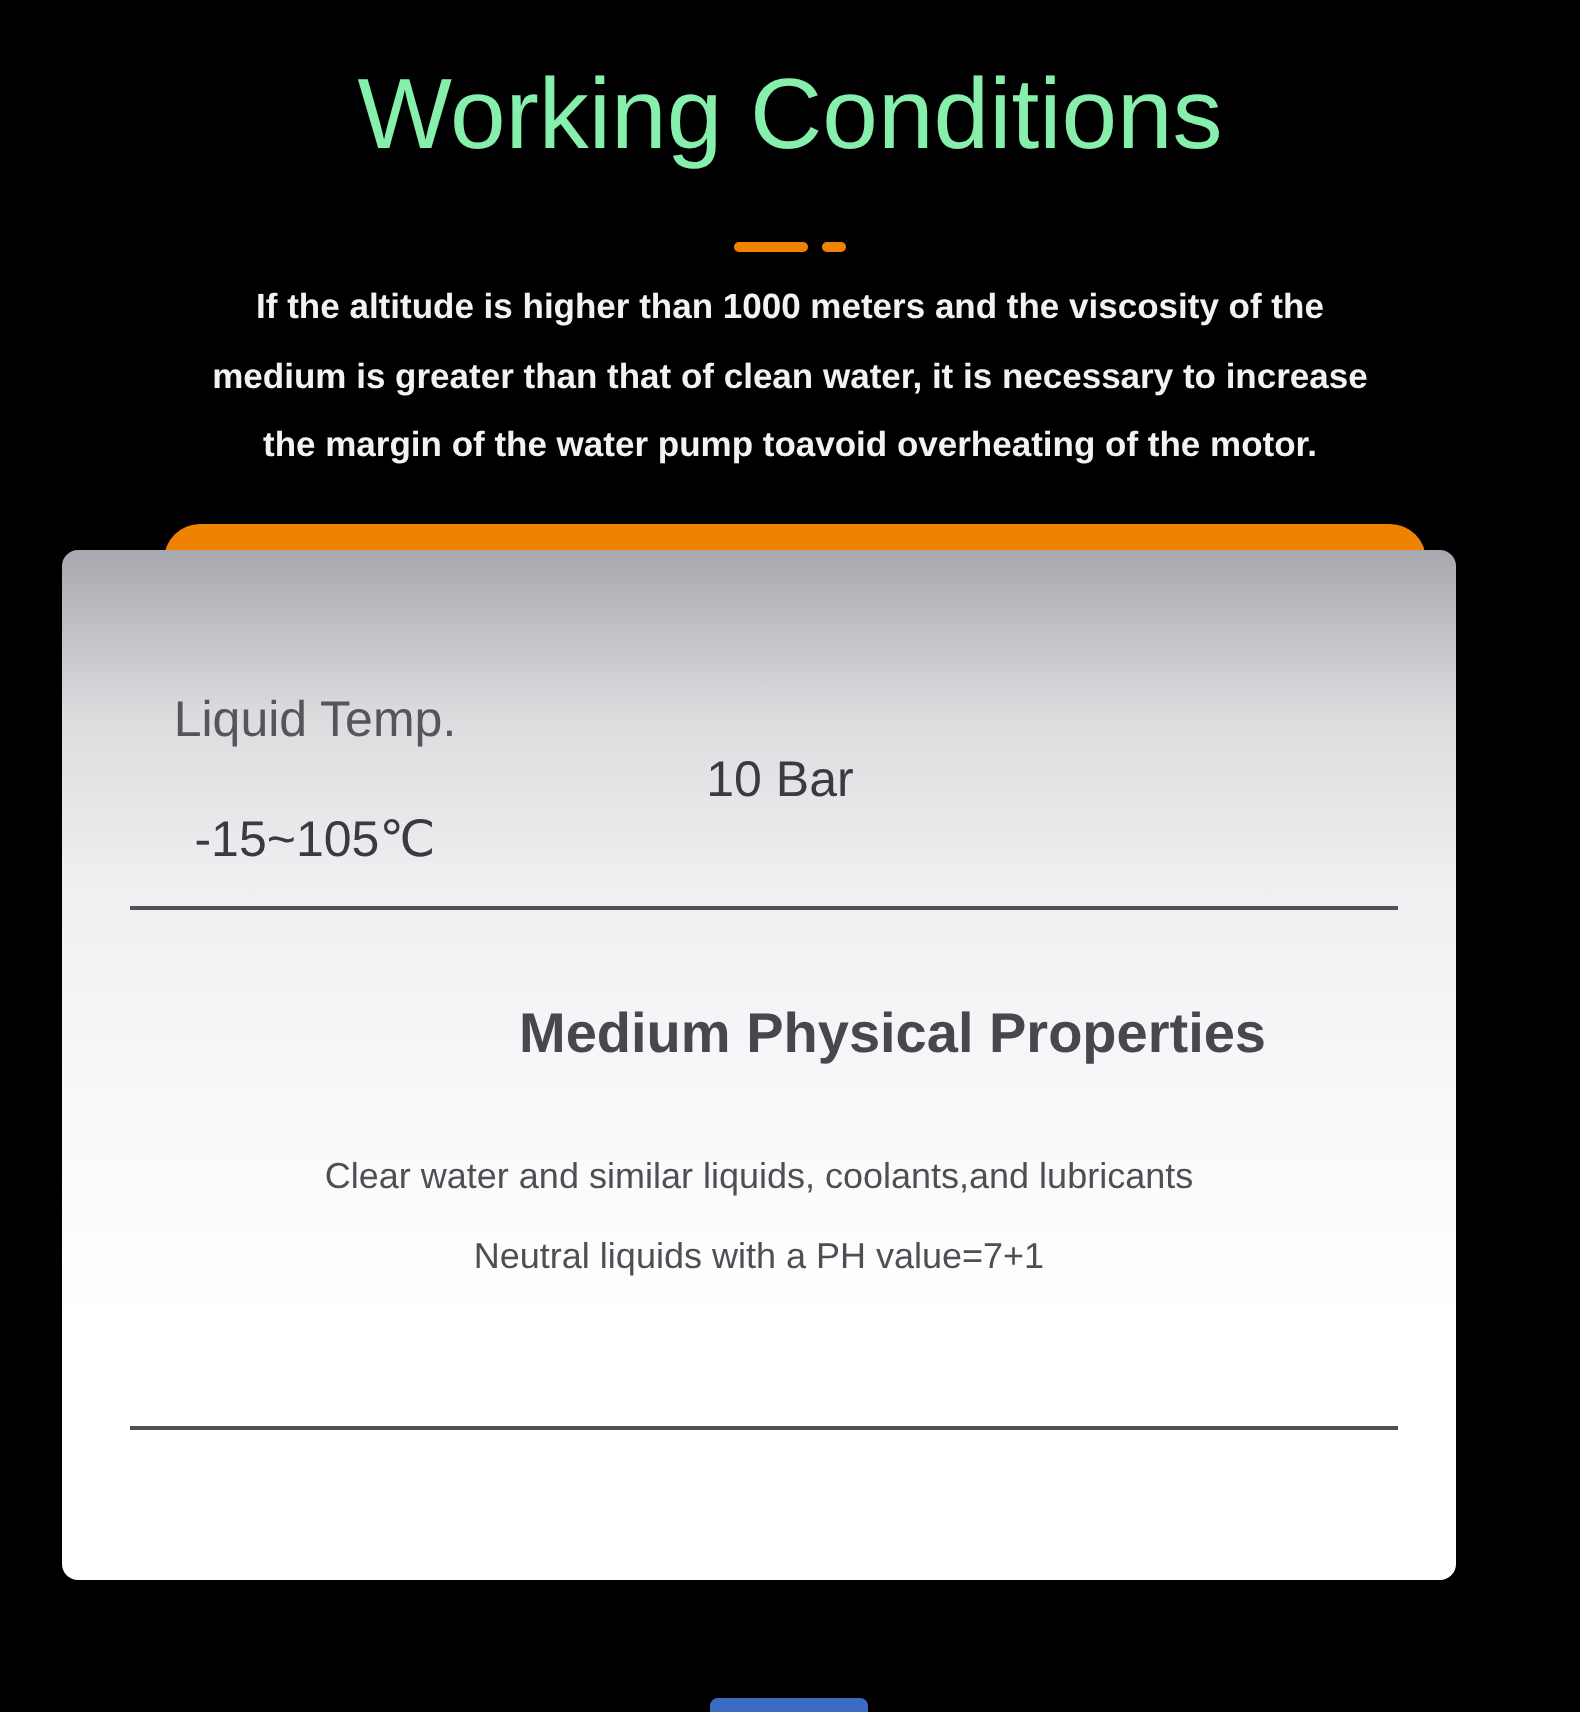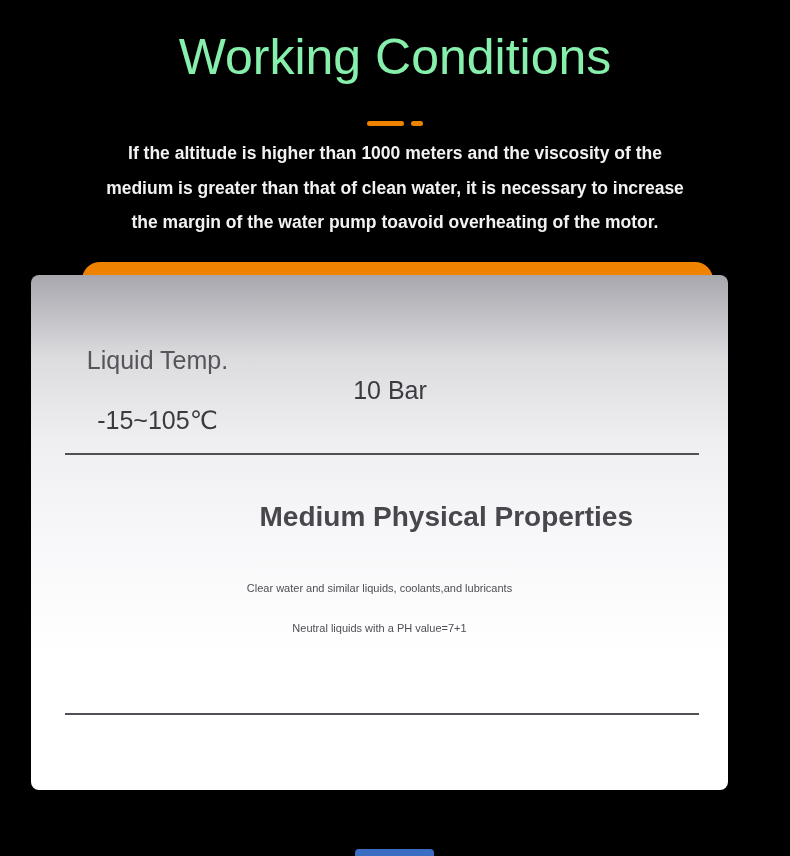--- a/index.html
+++ b/index.html
@@ -107,21 +107,21 @@
     font-size: 28px;
     font-weight: 700;
   }
 
   .medium-lines {
     position: absolute;
     top: 293px; left: 0;
     width: 697px;
     text-align: center;
     color: #4e4e54;
-    font-size: 11px;
+    font-size: 18px;
     line-height: 40px;
     font-weight: 400;
   }
   .medium-line { white-space: pre; }
 
   .next-section-peek {
     position: absolute;
     left: 355px; top: 849px;
     width: 79px; height: 7px;
     background: #3a6cc2;

